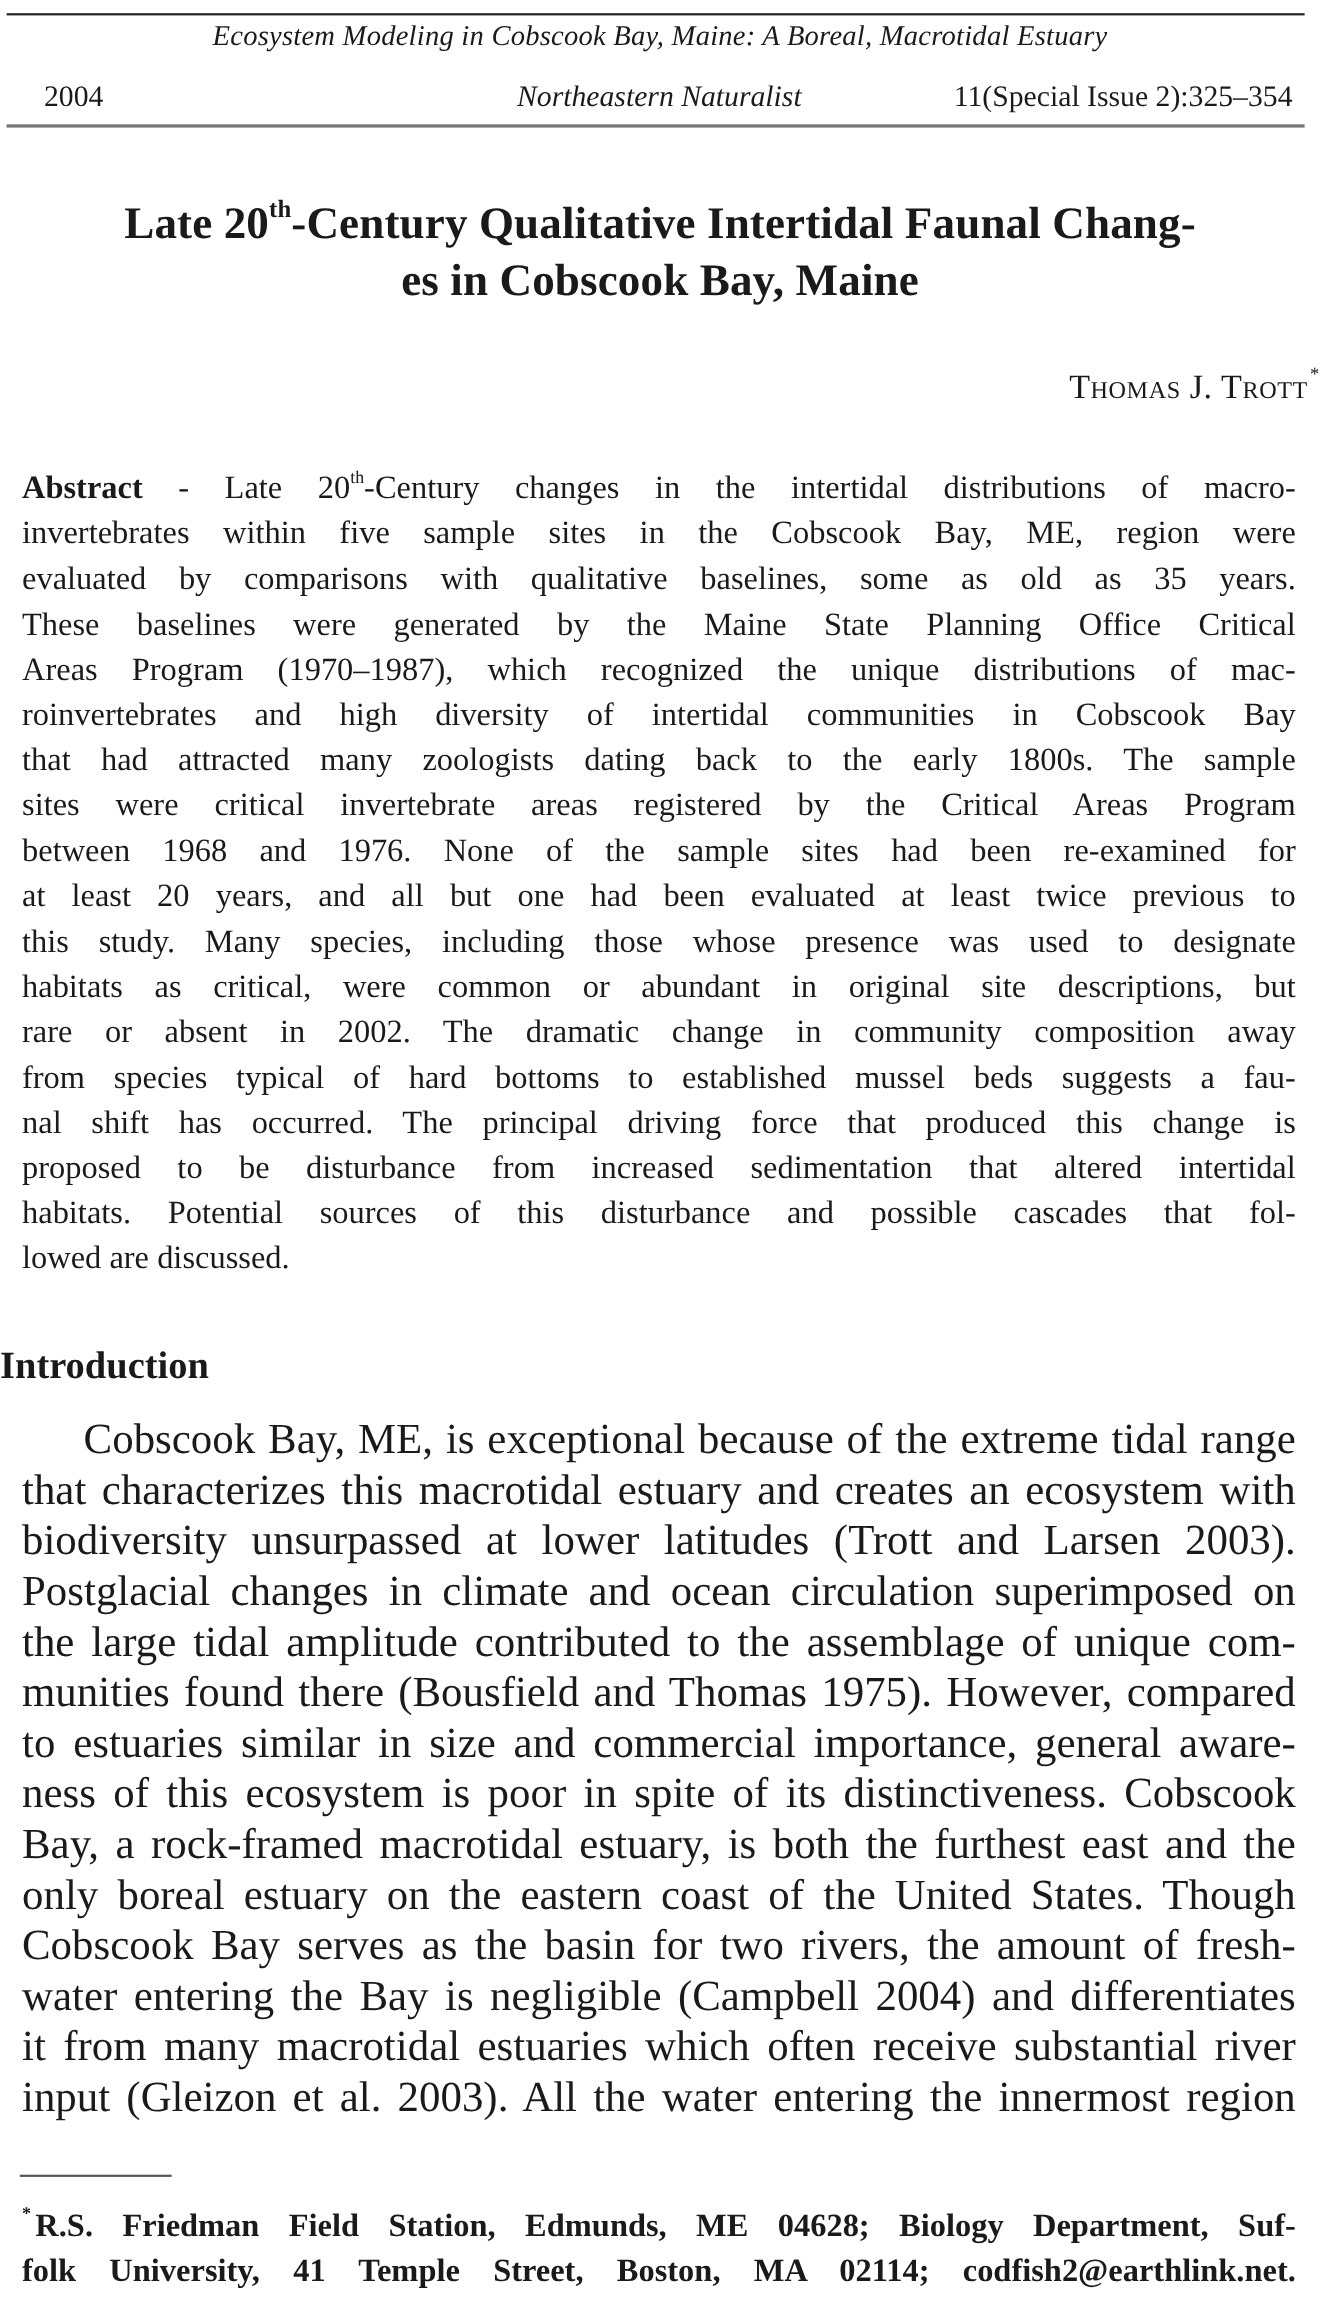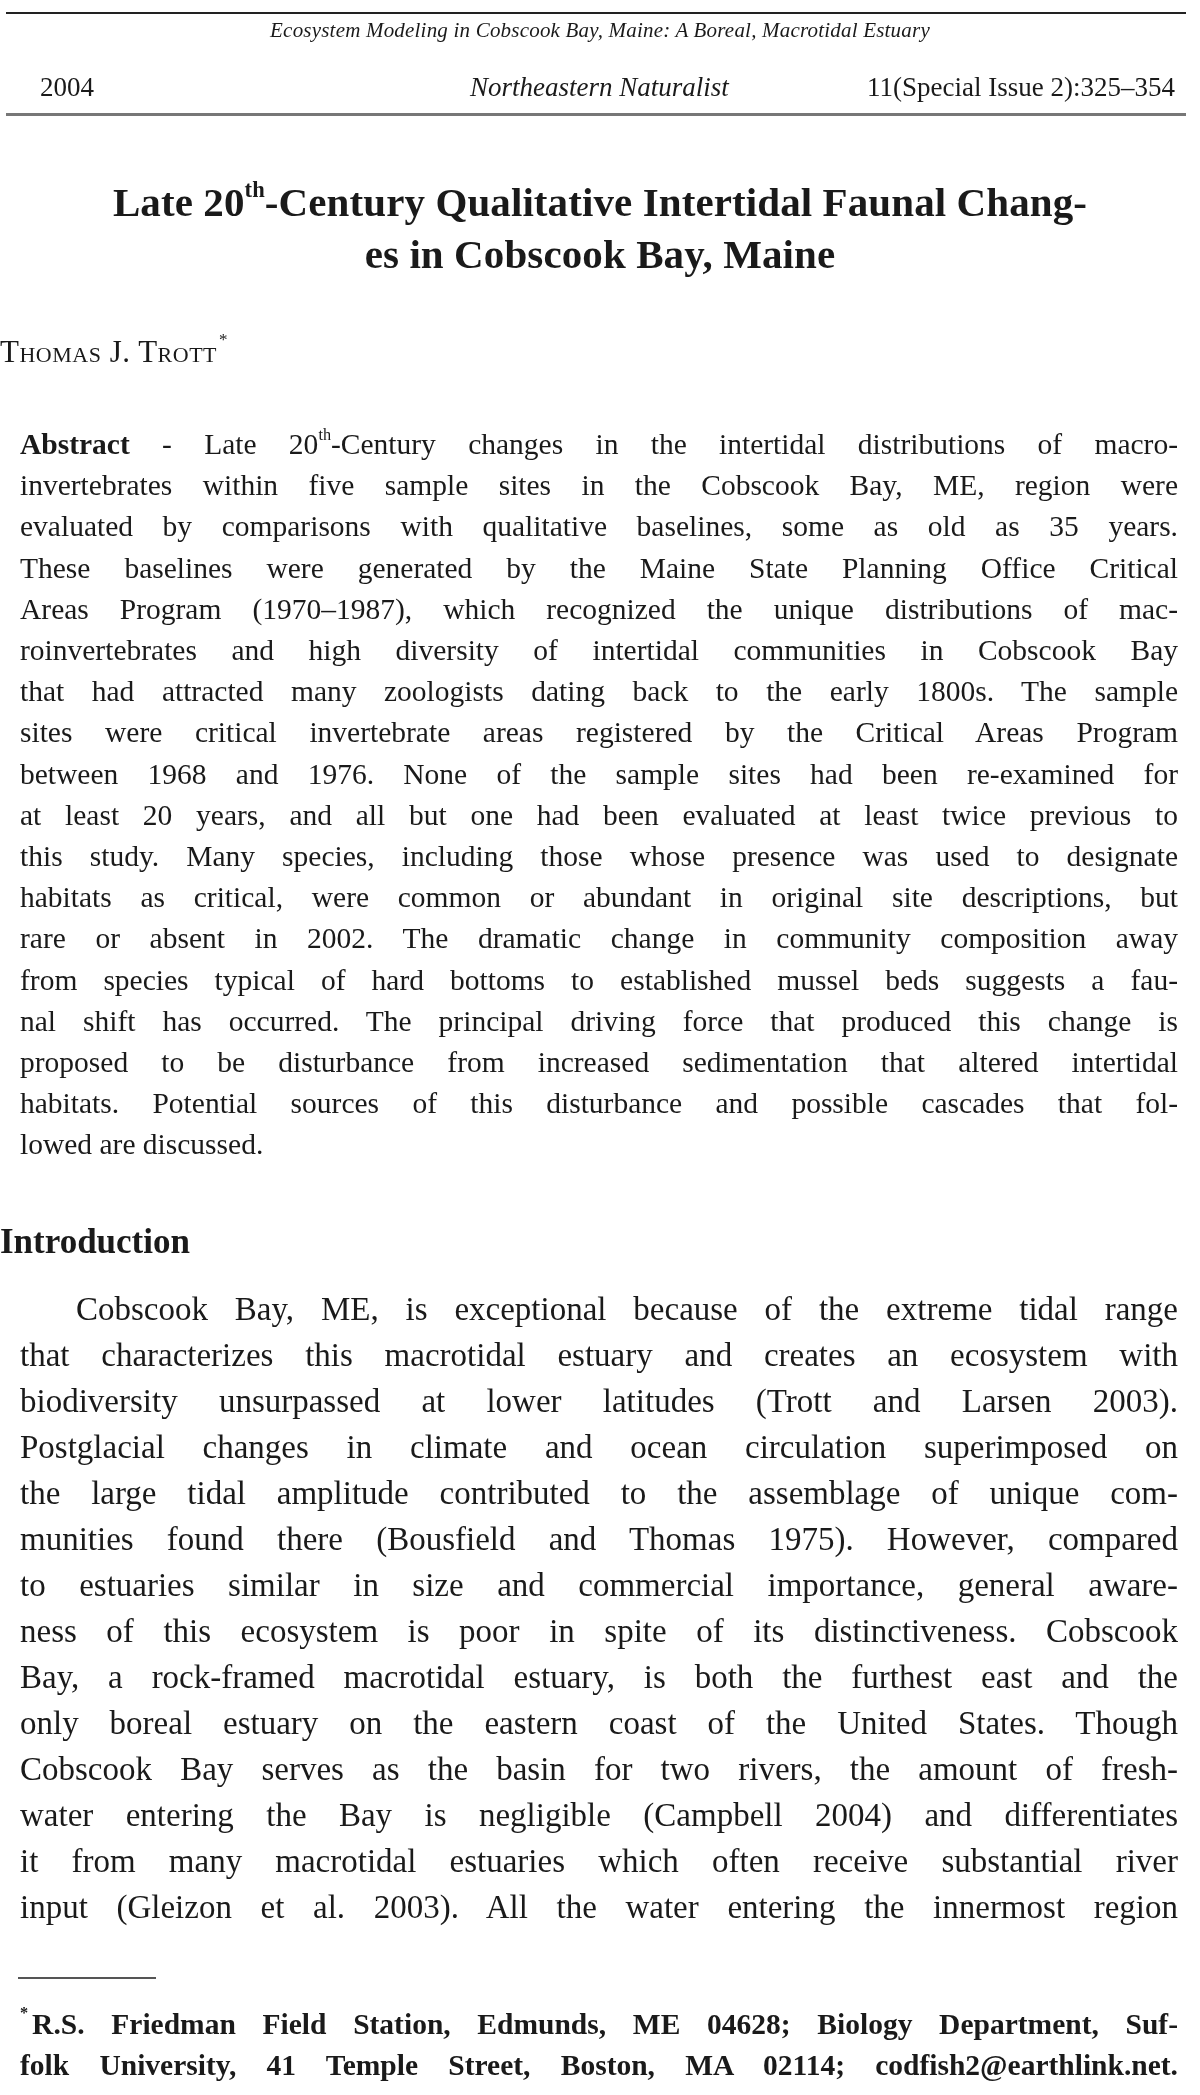--- a/index.html
+++ b/index.html
@@ -21,21 +21,21 @@
     top: 12px;
     height: 0;
     border-top: 2px solid #222;
   }
   .running-head {
     position: absolute;
     left: 0; right: 0;
     top: 18px;
     text-align: center;
     font-style: italic;
-    font-size: 21px;
+    font-size: 26px;
     letter-spacing: 0.2px;
   }
   .header-row {
     position: absolute;
     left: 20px; right: 25px;
     top: 72px;
     height: 34px;
     font-size: 27px;
     margin-left: 20px;
   }
@@ -61,21 +61,21 @@
   }
   .title sup, .abstract sup {
     font-size: 55%;
     vertical-align: 0.85em;
     line-height: 0;
   }
   .author {
     position: absolute;
     left: 0; right: 0;
     top: 334px;
-    text-align: left;
+    text-align: right;
     font-size: 31px;
     font-variant: small-caps;
     letter-spacing: 0.5px;
   }
   .author sup {
     font-size: 55%;
     vertical-align: 1.0em;
     line-height: 0;
     margin-left: 2px;
   }
@@ -96,21 +96,21 @@
     left: 0; right: 0;
     top: 1222px;
     text-align: left;
     font-weight: bold;
     font-size: 35px;
   }
   .intro {
     position: absolute;
     left: 20px; right: 22px;
     top: 1286px;
-    font-size: 33px;
+    font-size: 39px;
     line-height: 46px;
   }
   .intro .line { display: block; text-align: justify; text-align-last: justify; white-space: nowrap; }
   .intro .line.indent { padding-left: 56px; }
   .footnote-rule {
     position: absolute;
     left: 18px;
     top: 1977px;
     width: 138px;
     height: 0;

